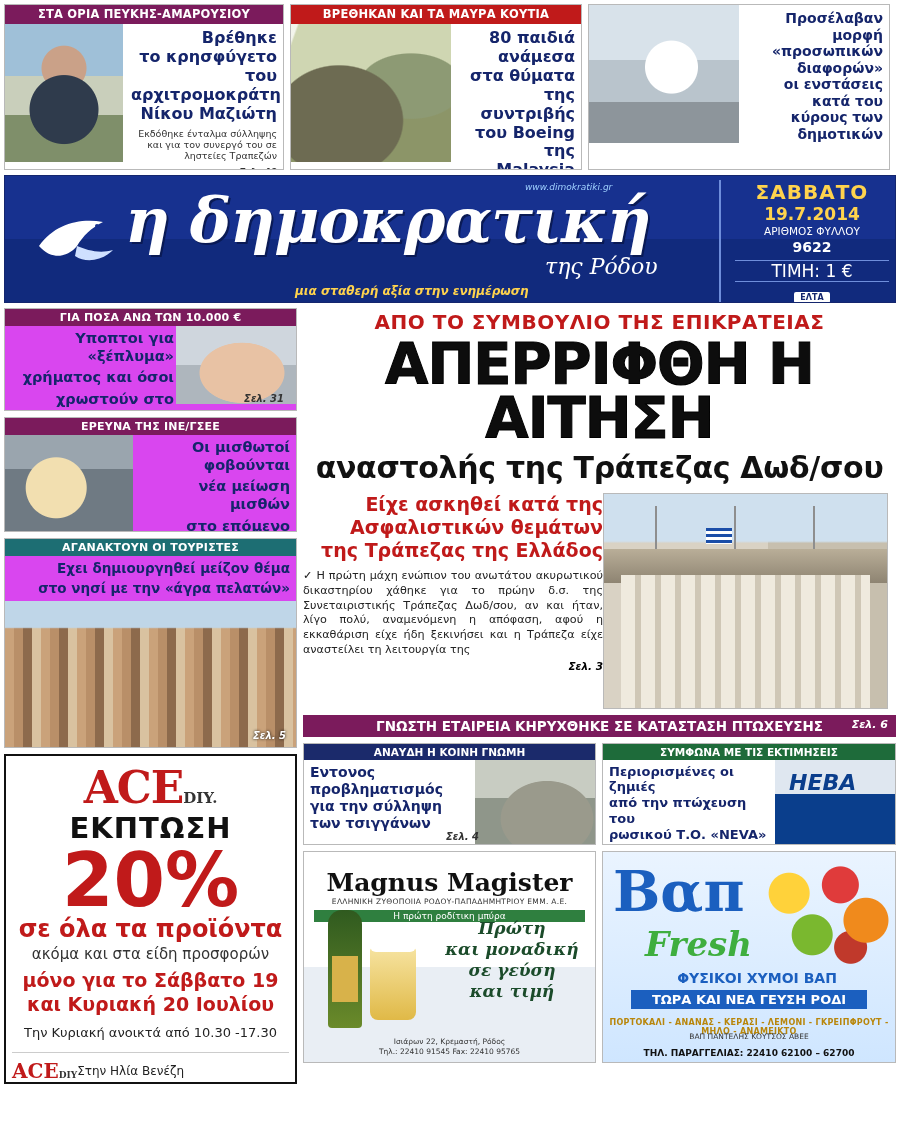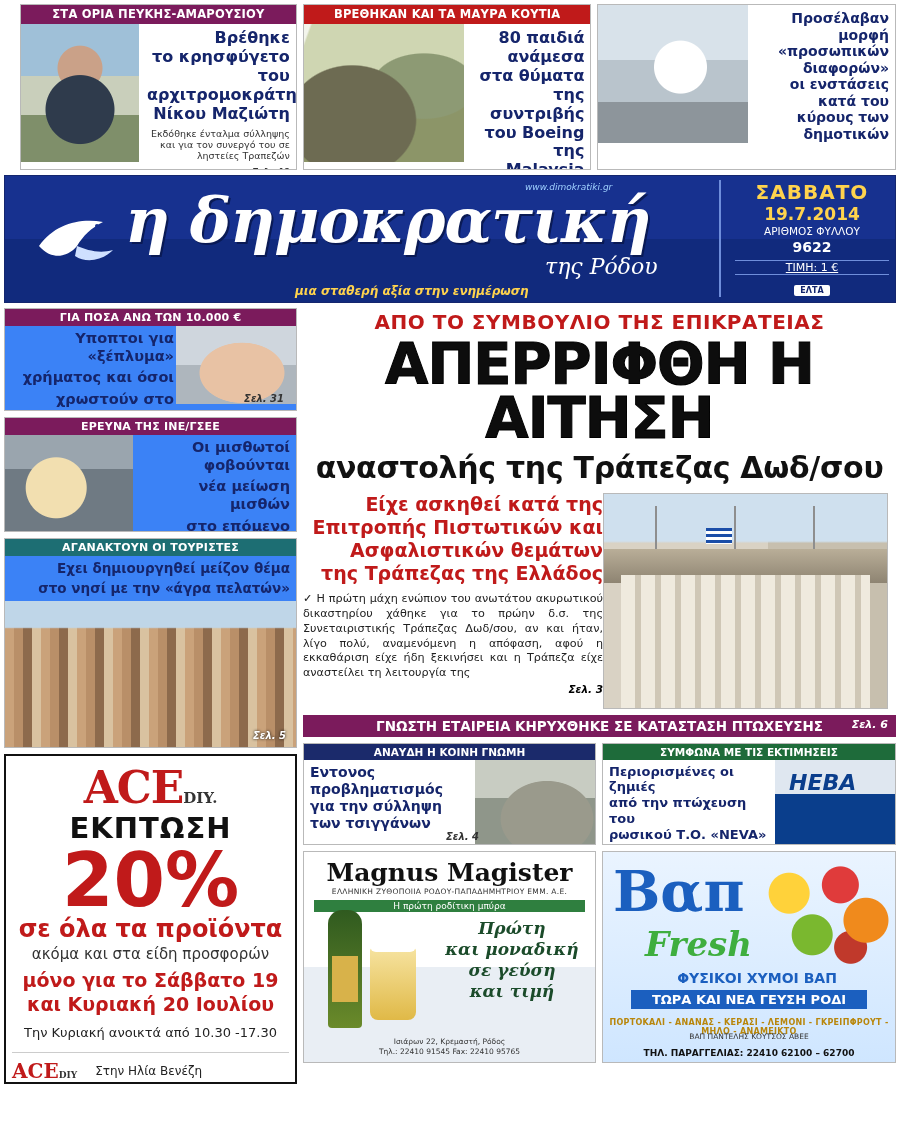--- a/index.html
+++ b/index.html
@@ -9,21 +9,21 @@
     background: #ffffff;
     font-family: "DejaVu Sans", "Liberation Sans", sans-serif;
     overflow: hidden;
     position: relative;
   }
   .page { width:900px; height:1132px; position:relative; padding:4px; }
 
   
   .topstrip { display:flex; gap:6px; height:166px; }
   .tbox { border:1px solid #b9b9b9; position:relative; overflow:hidden; background:#fff; }
-  .tbox1 { width:280px;margin-left:16px; }
+  .tbox1 { width:280px; }
   .tbox2 { width:292px; }
   .tbox3 { width:302px; }
   .tbanner {
     background:#7b1b5c; color:#fff; font-weight:bold; text-align:center;
     font-size:11.5px; letter-spacing:.2px; padding:3px 2px; line-height:1.15;
   }
   .tbanner.red { background:#c01a1a; }
   .tbanner.navy { background:#1b2a6b; }
   .tbody { position:relative; height:138px; }
   .tphoto { position:absolute; left:0; top:0; bottom:0; overflow:hidden; }
@@ -82,29 +82,29 @@
   .mh-bird {
     position:absolute; left:28px; top:30px; width:90px; height:66px;
   }
   .mh-right {
     position:absolute; right:6px; top:4px; width:170px; text-align:center;
     border-left:2px solid #6f8edb; padding-left:14px;
   }
   .mh-day { color:#ffd34d; font-weight:bold; font-size:20px; letter-spacing:1px; }
   .mh-date { color:#ffd34d; font-weight:bold; font-size:17px; }
   .mh-small { font-size:10.5px; line-height:1.35; }
-  .mh-price { border-top:1px solid #6f8edb; border-bottom:1px solid #6f8edb; margin:3px 0; font-size:11px;text-decoration:underline; }
+  .mh-price { border-top:1px solid #6f8edb; border-bottom:1px solid #6f8edb; margin:3px 0; font-size:17px; }
   .mh-elta { font-size:8px; background:#fff; color:#14266e; display:inline-block; padding:1px 6px; margin-top:3px; border-radius:2px; font-weight:bold;}
 
   
   .main { display:flex; gap:6px; margin-top:5px; }
   .left { width:295px; }
   .right { width:593px; }
 
-  .lbox { border:1px solid #b9b9b9; margin-bottom:6px; position:relative; overflow:hidden; background:#3b82f6; }
+  .lbox { border:1px solid #b9b9b9; margin-bottom:6px; position:relative; overflow:hidden; background:#d946ef; }
   .lhead {
     background:#7b1b5c; color:#fff; font-weight:bold; text-align:center; font-size:11px;
     padding:2px; letter-spacing:.2px;
   }
   .lhead.teal { background:#1d6e73; }
   .lbody { position:relative; }
   .lt { text-align:right; padding:4px 6px; font-weight:bold; color:#15256b; font-size:14.5px; line-height:1.22; }
   .lsel { text-align:right; padding:0 6px 4px; font-size:10px; font-style:italic; font-weight:bold; color:#333; }
   .ph-hand {
     position:absolute; right:0; top:0; width:120px; height:78px;
@@ -132,21 +132,21 @@
     border:2px solid #111; height:330px; position:relative; background:#fff; padding:6px;
   }
   .ace-logo { font-family:"DejaVu Serif","Liberation Serif",serif; font-weight:bold; font-size:44px; color:#c01a1a; text-align:center; letter-spacing:-1px;}
   .ace-logo small { font-size:15px; color:#333; letter-spacing:0; }
   .ace-l2 { text-align:center; font-weight:bold; font-size:29px; color:#111; letter-spacing:1px; margin-top:-2px;}
   .ace-pct { text-align:center; font-weight:bold; font-size:74px; color:#c01a1a; line-height:.95; }
   .ace-l3 { text-align:center; font-weight:bold; font-size:24px; color:#c01a1a; }
   .ace-l4 { text-align:center; font-size:15px; color:#333; margin-top:2px; }
   .ace-l5 { text-align:center; font-weight:bold; font-size:19px; color:#c01a1a; margin-top:6px; line-height:1.25;}
   .ace-l6 { text-align:center; font-size:13px; color:#222; margin-top:8px; }
-  .ace-foot { display:flex; align-items:center; gap:18px; margin-top:12px; padding-top:6px; border-top:1px solid #ccc;}
+  .ace-foot { display:flex; align-items:center; gap:0; margin-top:12px; padding-top:6px; border-top:1px solid #ccc;}
   .ace-foot .lg { font-family:"DejaVu Serif","Liberation Serif",serif; font-weight:bold; font-size:20px; color:#c01a1a; }
   .ace-foot .lg small { font-size:9px; color:#333; }
   .ace-foot .addr { font-size:12px; color:#222; }
 
   
   .lead-kicker {
     background:#ffffff; color:#c01a1a; font-weight:bold; text-align:center;
     font-size:20px; letter-spacing:.5px; padding:2px 0;
   }
   .lead-title {
@@ -210,21 +210,21 @@
   .ph-neva {
     position:absolute; right:0; top:0; width:120px; height:84px;
     background:linear-gradient(#dfe7f0 0 40%, #0a3e8c 40% 100%);
   }
   .ph-neva .sign { position:absolute; left:14px; top:10px; color:#0a3e8c; font-weight:bold; font-size:22px; font-style:italic;}
 
   
   .botads { display:flex; gap:6px; margin-top:6px; }
   .magnus { width:293px; border:1px solid #b9b9b9; height:212px; position:relative; background:#fff; overflow:hidden;}
   .magnus .bg { position:absolute; inset:0; background:linear-gradient(#ffffff 0 55%, #e9eef4 55% 100%); }
-  .magnus .ttl { position:relative; text-align:center; font-family:"DejaVu Serif","Liberation Serif",serif; font-weight:bold; font-size:25px; color:#111; margin-top:6px;}
+  .magnus .ttl { position:relative; text-align:center; font-family:"DejaVu Serif","Liberation Serif",serif; font-weight:bold; font-size:25px; color:#111; margin-top:16px;}
   .magnus .sub { position:relative; text-align:center; font-size:7.5px; color:#333; letter-spacing:.3px;}
   .magnus .band { position:relative; margin:4px 10px 0; background:#2f7f3f; color:#fff; font-size:9px; text-align:center; padding:1px; }
   .magnus .slogan { position:absolute; right:8px; top:66px; width:150px; text-align:center; font-family:"DejaVu Serif","Liberation Serif",serif; font-style:italic; font-weight:bold; font-size:17px; color:#1b4b2a; line-height:1.25;}
   .magnus .bottle { position:absolute; left:24px; top:58px; width:34px; height:118px; background:linear-gradient(#2f5a1f,#6a8a2a); border-radius:14px 14px 4px 4px;}
   .magnus .bottle:after{ content:""; position:absolute; left:4px; top:46px; width:26px; height:46px; background:#d8b24a;}
   .magnus .glass { position:absolute; left:66px; top:96px; width:46px; height:72px; background:linear-gradient(#f6e3a0,#e0b947); border-radius:3px 3px 8px 8px;}
   .magnus .glass:before{ content:""; position:absolute; left:0; top:-10px; width:46px; height:14px; background:#fff; border-radius:6px;}
   .magnus .addr { position:absolute; left:0; right:0; bottom:4px; text-align:center; font-size:7.5px; color:#333; line-height:1.35;}
 
   .vap { width:294px; border:1px solid #b9b9b9; height:212px; position:relative; overflow:hidden;
@@ -382,21 +382,20 @@
     </div>
 
     <div class="right">
       <div class="lead-kicker">ΑΠΟ ΤΟ ΣΥΜΒΟΥΛΙΟ ΤΗΣ ΕΠΙΚΡΑΤΕΙΑΣ</div>
       <div class="lead-title">ΑΠΕΡΡΙΦΘΗ Η ΑΙΤΗΣΗ</div>
       <div class="lead-sub">αναστολής της Τράπεζας Δωδ/σου</div>
 
       <div class="lead-body">
         <div class="lead-col">
           <div class="lead-h">Είχε ασκηθεί κατά της</div>
-          <div class="lead-h">Επιτροπής Πιστωτικών και</div>
           <div class="lead-h">Ασφαλιστικών θεμάτων</div>
           <div class="lead-h">της Τράπεζας της Ελλάδος</div>
           <div class="lead-p">✓ Η πρώτη μάχη ενώπιον του ανωτάτου ακυρωτικού δικαστηρίου χάθηκε για το πρώην δ.σ. της Συνεταιριστικής Τράπεζας Δωδ/σου, αν και ήταν, λίγο πολύ, αναμενόμενη η απόφαση, αφού η εκκαθάριση είχε ήδη ξεκινήσει και η Τράπεζα είχε αναστείλει τη λειτουργία της</div>
           <div class="lead-sel">Σελ. 3</div>
         </div>
         <div class="lead-photo">
           <div class="pole" style="left:18%"></div>
           <div class="pole" style="left:46%"></div>
           <div class="pole" style="left:74%"></div>
           <div class="flag"></div>

